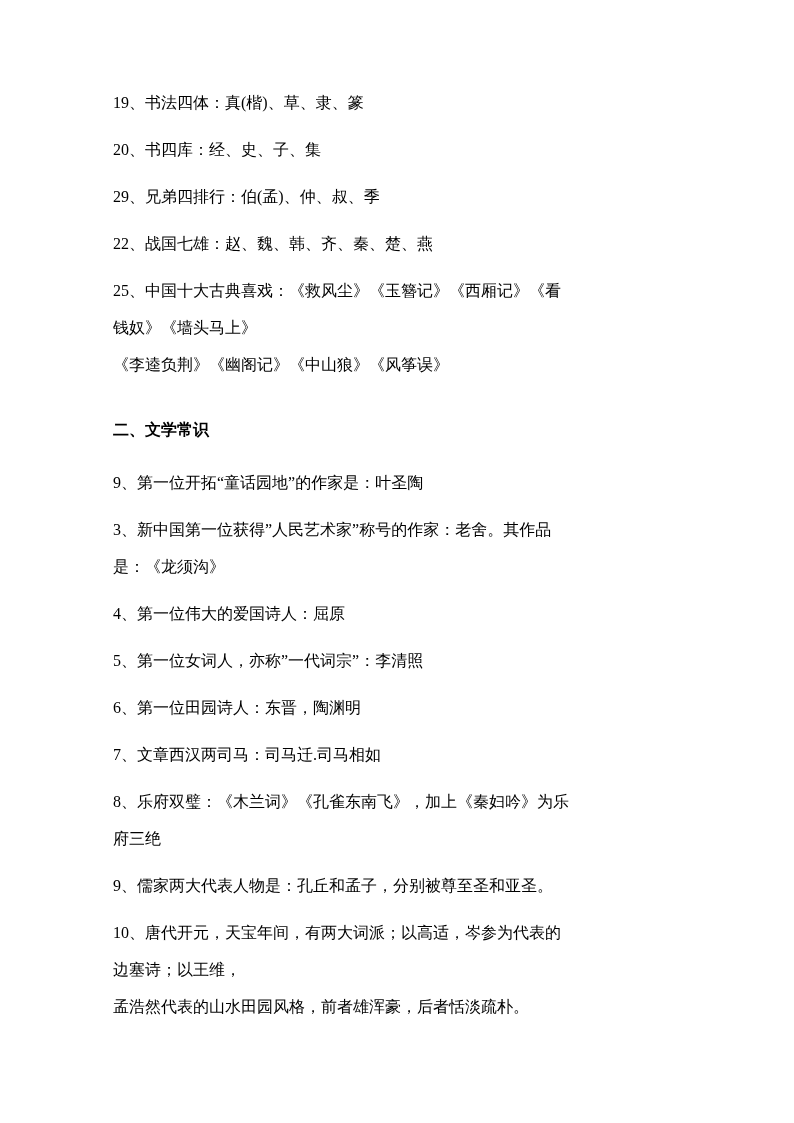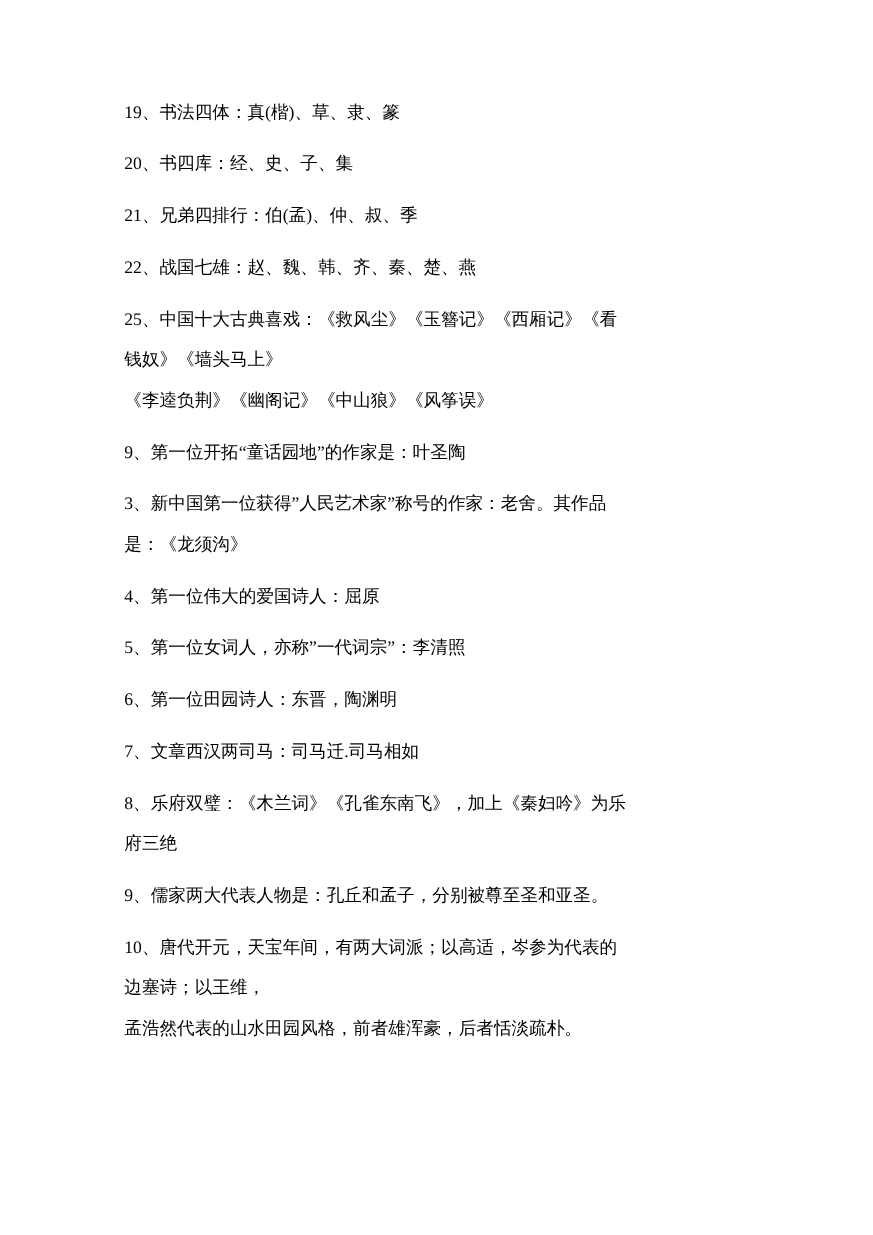--- a/index.html
+++ b/index.html
@@ -33,25 +33,26 @@
     white-space: pre-wrap;
   }
 </style>
 </head>
 <body>
 
 <div class="doc-page">
 
   <p class="item">19、书法四体：真(楷)、草、隶、篆</p>
   <p class="item">20、书四库：经、史、子、集</p>
-  <p class="item">21、兄弟四排行：伯(孟)、仲、叔、季</p>
+  <p class="item">29、兄弟四排行：伯(孟)、仲、叔、季</p>
   <p class="item">22、战国七雄：赵、魏、韩、齐、秦、楚、燕</p>
   <p class="item">25、中国十大古典喜戏：《救风尘》《玉簪记》《西厢记》《看钱奴》《墙头马上》
 《李逵负荆》《幽阁记》《中山狼》《风筝误》</p>
 
+  <h2 class="section-heading">二、文学常识</h2>
 
   <p class="item">9、第一位开拓“童话园地”的作家是：叶圣陶</p>
   <p class="item">3、新中国第一位获得”人民艺术家”称号的作家：老舍。其作品是：《龙须沟》</p>
   <p class="item">4、第一位伟大的爱国诗人：屈原</p>
   <p class="item">5、第一位女词人，亦称”一代词宗”：李清照</p>
   <p class="item">6、第一位田园诗人：东晋，陶渊明</p>
   <p class="item">7、文章西汉两司马：司马迁.司马相如</p>
   <p class="item">8、乐府双璧：《木兰词》《孔雀东南飞》，加上《秦妇吟》为乐府三绝</p>
   <p class="item">9、儒家两大代表人物是：孔丘和孟子，分别被尊至圣和亚圣。</p>
   <p class="item">10、唐代开元，天宝年间，有两大词派；以高适，岑参为代表的边塞诗；以王维，

